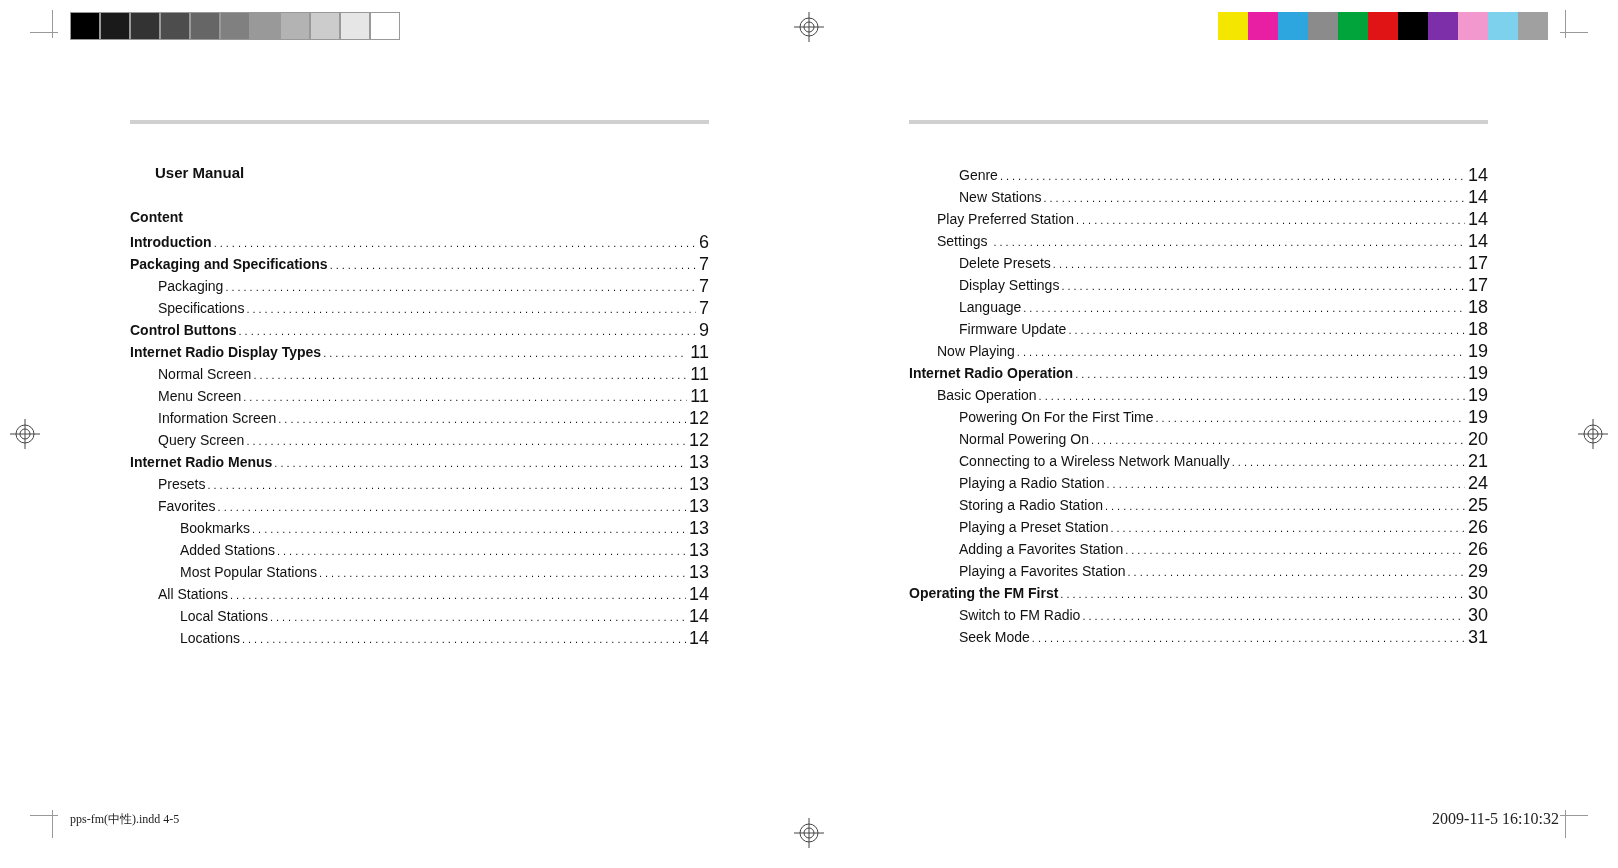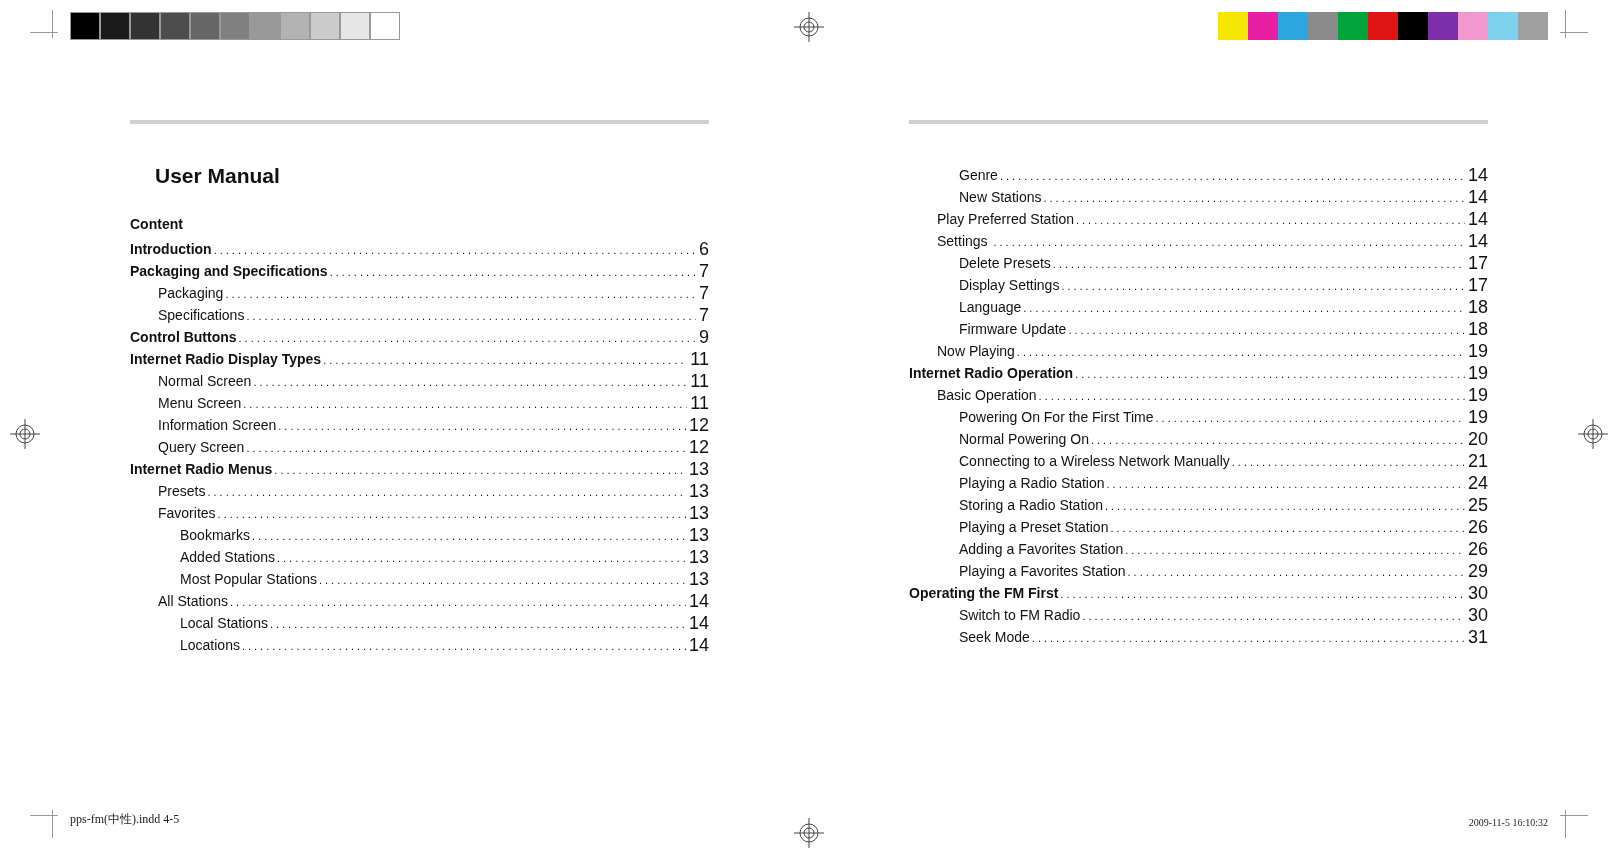--- a/index.html
+++ b/index.html
@@ -13,38 +13,38 @@
     overflow: hidden;
   }
   .color-bar { position: absolute; top: 12px; display: flex; height: 28px; }
   .color-bar.left { left: 70px; }
   .color-bar.right { right: 70px; }
   .color-bar span { display:block; width: 30px; height: 28px; }
   .pages { position: absolute; top: 120px; left: 0; right: 0; bottom: 80px; display: flex; }
   .page { width: 50%; box-sizing: border-box; padding: 0 100px 0 130px; }
   .page.right { padding: 0 130px 0 100px; }
   .page-rule { border-top: 4px solid #d0d0d0; margin-bottom: 40px; }
-  h1 { font-size: 21px; font-weight: bold; margin: 0 0 28px 25px; color:#111; }
+  h1 { font-size: 15px; font-weight: bold; margin: 0 0 28px 25px; color:#111; }
   .content-label { font-size: 14px; font-weight: bold; margin: 0 0 6px 0; color:#111; }
   .toc { font-size: 14px; color:#111; }
   .toc-row { position: relative; line-height: 22px; height:22px; white-space: nowrap; overflow:hidden;text-align:right; }
   .toc-row .label { font-weight: normal; }
   .toc-row.bold .label { font-weight: bold; }
   .toc-row .pg { position:absolute; right:0; background:#fff; padding-left:3px; font-size:18px;}
   .indent1 { padding-left: 28px; }
   .indent2 { padding-left: 50px; }
   .toc-row::after {
     content: ".....................................................................................................................................................................................................................................";
     letter-spacing: 3px;
     font-size:11px;
     color:#111;
   }
   .toc-row .label { background:#fff; padding-right:2px; position:relative; z-index:1;}
   .footer-left { position:absolute; bottom:40px; left:70px; font-family: 'Times New Roman', serif; font-size:12px; color:#222;}
-  .footer-right { position:absolute; bottom:40px; right:70px; font-family: 'Times New Roman', serif; font-size:10px; color:#222;}
+  .footer-right { position:absolute; bottom:40px; right:59px; font-family: 'Times New Roman', serif; font-size:16px; color:#222;}
   .crop { position:absolute; width:30px; height:30px; }
   .crop.top { top:12px; left:50%; transform:translateX(-50%);}
   .crop.bottom { bottom:20px; left:50%; transform:translateX(-50%);}
   .crop svg { display:block;}
   .crop-side { position:absolute; top:50%; transform:translateY(-50%); width:30px; height:30px;}
   .crop-side.left { left:10px;}
   .crop-side.right { right:10px;}
   .corner { position:absolute; width:40px; height:40px;}
   .corner::before, .corner::after { content:""; position:absolute; background:#999;}
   .corner.tl { top:10px; left:30px;} .corner.tr { top:10px; right:30px;}

